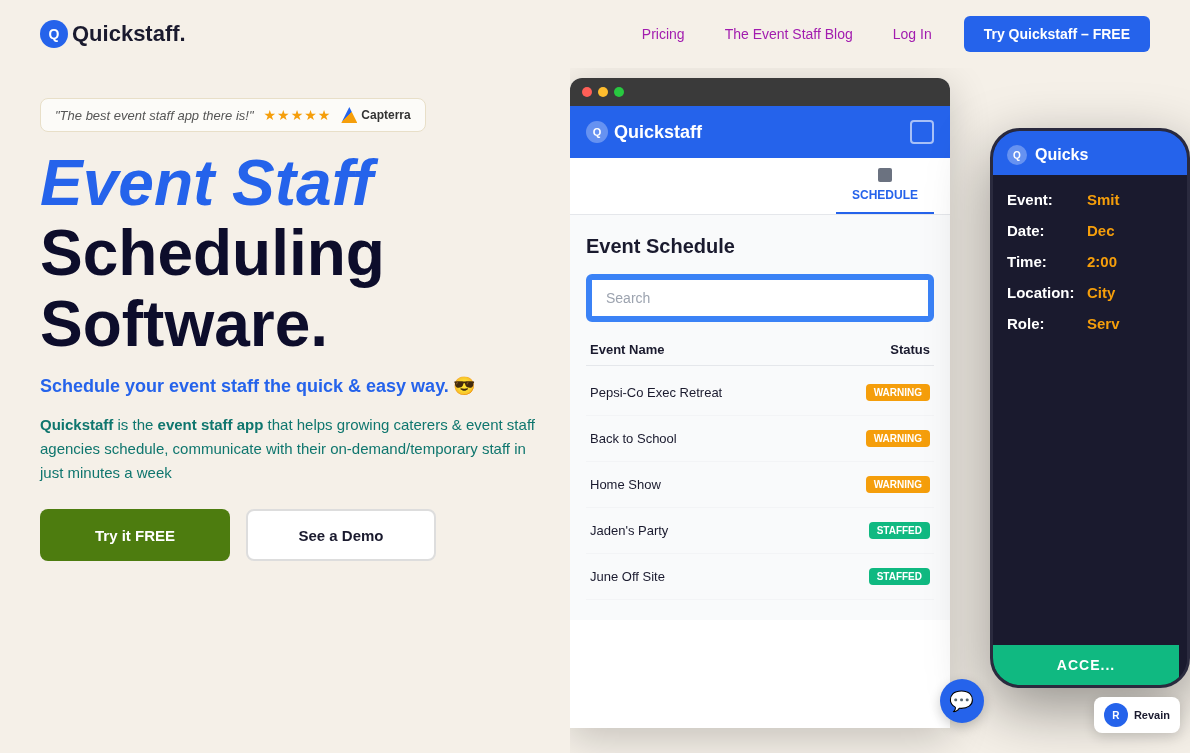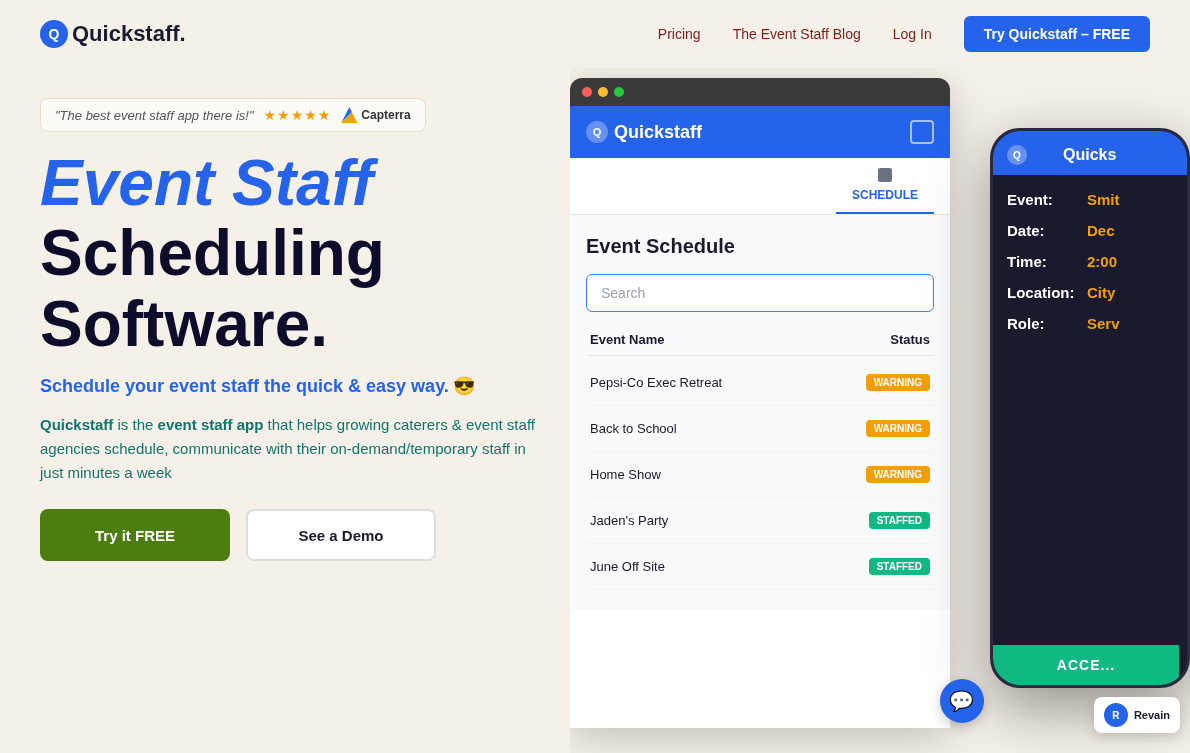--- a/index.html
+++ b/index.html
@@ -45,25 +45,26 @@
       color: white;
       font-size: 14px;
       font-weight: 900;
     }
     .nav-links {
       display: flex;
       align-items: center;
       gap: 32px;
     }
     .nav-link {
-      color: #7f1d1d;
+      color: #a21caf;
       font-size: 14px;
       font-weight: 500;
       cursor: pointer;
       text-decoration: none;
+      margin-left: 8px;
     }
     .nav-btn-try {
       background: #2563eb;
       color: white;
       border: none;
       border-radius: 6px;
       padding: 10px 20px;
       font-size: 14px;
       font-weight: 600;
       cursor: pointer;
@@ -282,21 +283,21 @@
       background: #f9fafb;
     }
     .event-schedule-title {
       font-size: 20px;
       font-weight: 800;
       color: #1a1a2e;
       margin-bottom: 16px;
     }
     .search-box {
       background: white;
-      border: 1px solid #3b82f6;
+      border: 6px solid #3b82f6;
       border-radius: 6px;
       padding: 10px 14px;
       font-size: 14px;
       color: #9ca3af;
       margin-bottom: 12px;
       width: 100%;
     }
 
     .table-header {
       display: flex;
@@ -366,21 +367,20 @@
       align-items: center;
       justify-content: center;
       font-size: 10px;
       color: white;
       font-weight: 900;
     }
     .phone-logo-text {
       color: white;
       font-size: 16px;
       font-weight: 900;
-      margin-left: 28px;
     }
 
     .phone-body {
       padding: 16px 14px;
       display: flex;
       flex-direction: column;
       gap: 14px;
     }
     .phone-row {
       display: flex;

